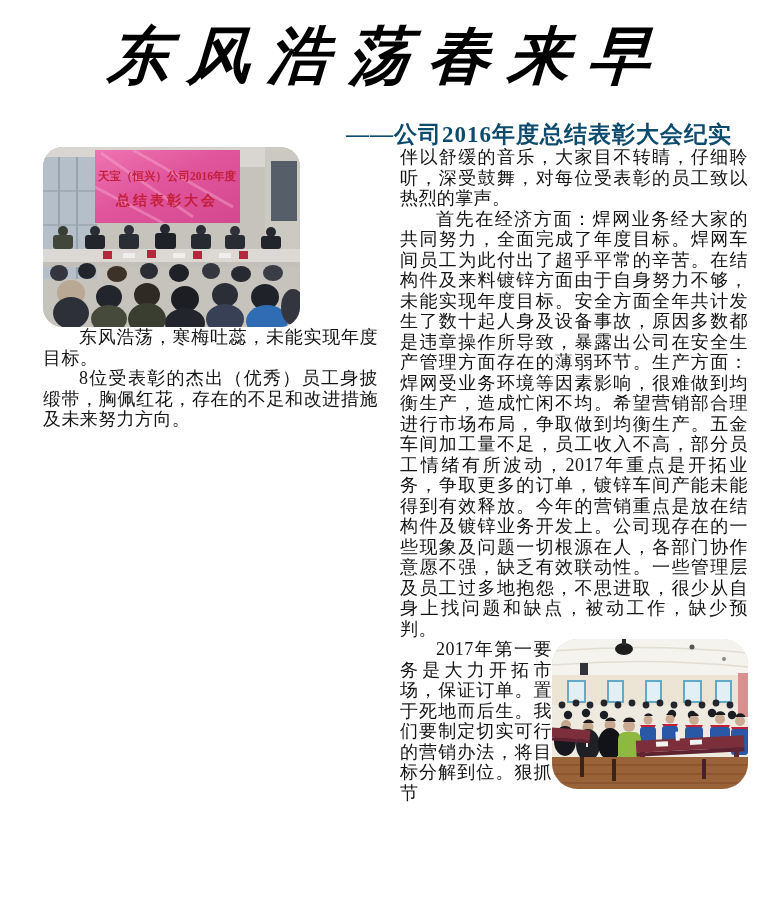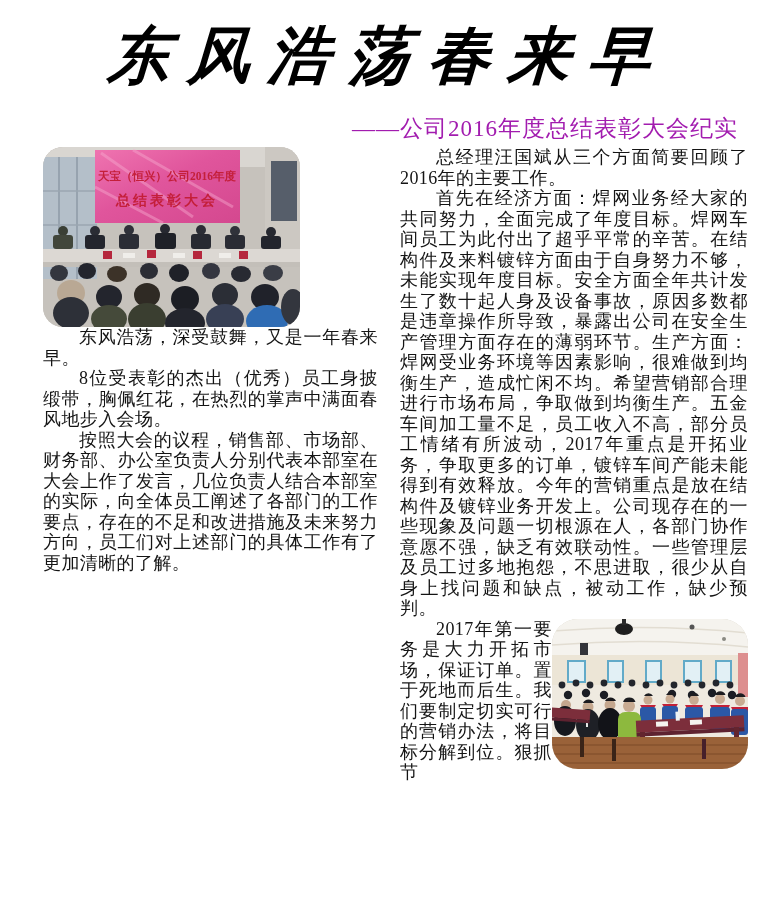--- a/index.html
+++ b/index.html
@@ -7,22 +7,22 @@
     position:relative;width:758px;height:901px;background:#ffffff;overflow:hidden;
     font-family:"Liberation Serif","DejaVu Serif",serif;color:#141414;
   }
   .title{
     position:absolute;top:14px;left:0;width:100%;margin:0;
     text-align:center;font-size:62px;font-weight:900;font-style:italic;
     letter-spacing:18px;padding-left:18px;box-sizing:border-box;color:#000;
     transform:skewX(-3deg);white-space:nowrap;
   }
   .subtitle{
-    position:absolute;top:103px;right:10px;margin:10px;
-    font-size:23px;font-weight:400;letter-spacing:1px;color:#a21caf;white-space:nowrap;
+    position:absolute;top:103px;right:10px;margin:16px;
+    font-size:23px;font-weight:700;letter-spacing:1px;color:#0c4a6e;white-space:nowrap;
   }
   .columns{
     position:absolute;top:147px;left:43px;width:705px;
     display:flex;gap:22px;align-items:flex-start;
   }
   .col-left{width:335px;}
   .col-right{width:348px;}
   .para{
     margin:0;font-size:18px;line-height:20.5px;letter-spacing:0.4px;
     text-align:justify;text-justify:inter-ideograph;
@@ -131,31 +131,30 @@
             <ellipse cx="182" cy="148" rx="13" ry="12" fill="#2b2e36"></ellipse>
             <ellipse cx="182" cy="172" rx="19" ry="15" fill="#384055"></ellipse>
             <ellipse cx="222" cy="150" rx="14" ry="13" fill="#20222a"></ellipse>
             <ellipse cx="224" cy="174" rx="21" ry="16" fill="#2f6cb4"></ellipse>
             <ellipse cx="250" cy="160" rx="12" ry="18" fill="#33363e"></ellipse>
           </g>
         </svg>
       </figure>
 
       <div>
-          <p class="para indent">东风浩荡，深受鼓舞，又是一年春来早。</p>
-          <p class="para indent">8位受表彰的杰出（优秀）员工身披缎带，胸佩红花，在热烈的掌声中满面春风地步入会场。</p>
-          <p class="para indent">按照大会的议程，销售部、市场部、财务部、办公室负责人分别代表本部室在大会上作了发言，几位负责人结合本部室的实际，向全体员工阐述了各部门的工作要点，存在的不足和改进措施及未来努力方向，员工们对上述部门的具体工作有了更加清晰的了解。</p>
+          <p class="para indent">东风浩荡，寒梅吐蕊，未能实现年度目标。</p>
+          <p class="para indent">8位受表彰的杰出（优秀）员工身披缎带，胸佩红花，存在的不足和改进措施及未来努力方向。</p>
         </div>
     </div>
 
     <div class="col-right">
 
+      <p class="para">伴以舒缓的音乐，大家目不转睛，仔细聆听，深受鼓舞，对每位受表彰的员工致以热烈的掌声。</p>
 
       <div>
-          <p class="para indent">总经理汪国斌从三个方面简要回顾了2016年的主要工作。</p>
           <p class="para indent">首先在经济方面：焊网业务经大家的共同努力，全面完成了年度目标。焊网车间员工为此付出了超乎平常的辛苦。在结构件及来料镀锌方面由于自身努力不够，未能实现年度目标。安全方面全年共计发生了数十起人身及设备事故，原因多数都是违章操作所导致，暴露出公司在安全生产管理方面存在的薄弱环节。生产方面：焊网受业务环境等因素影响，很难做到均衡生产，造成忙闲不均。希望营销部合理进行市场布局，争取做到均衡生产。五金车间加工量不足，员工收入不高，部分员工情绪有所波动，2017年重点是开拓业务，争取更多的订单，镀锌车间产能未能得到有效释放。今年的营销重点是放在结构件及镀锌业务开发上。公司现存在的一些现象及问题一切根源在人，各部门协作意愿不强，缺乏有效联动性。一些管理层及员工过多地抱怨，不思进取，很少从自身上找问题和缺点，被动工作，缺少预判。</p>
         </div>
 
       <div class="wrap-section">
         <figure class="photo photo-bottom">
           <svg viewBox="0 0 196 150" preserveAspectRatio="none">
             <rect width="196" height="150" fill="#efeae0"></rect>
 
             <g>
               <rect x="0" y="0" width="196" height="36" fill="#f5f3ee"></rect>

